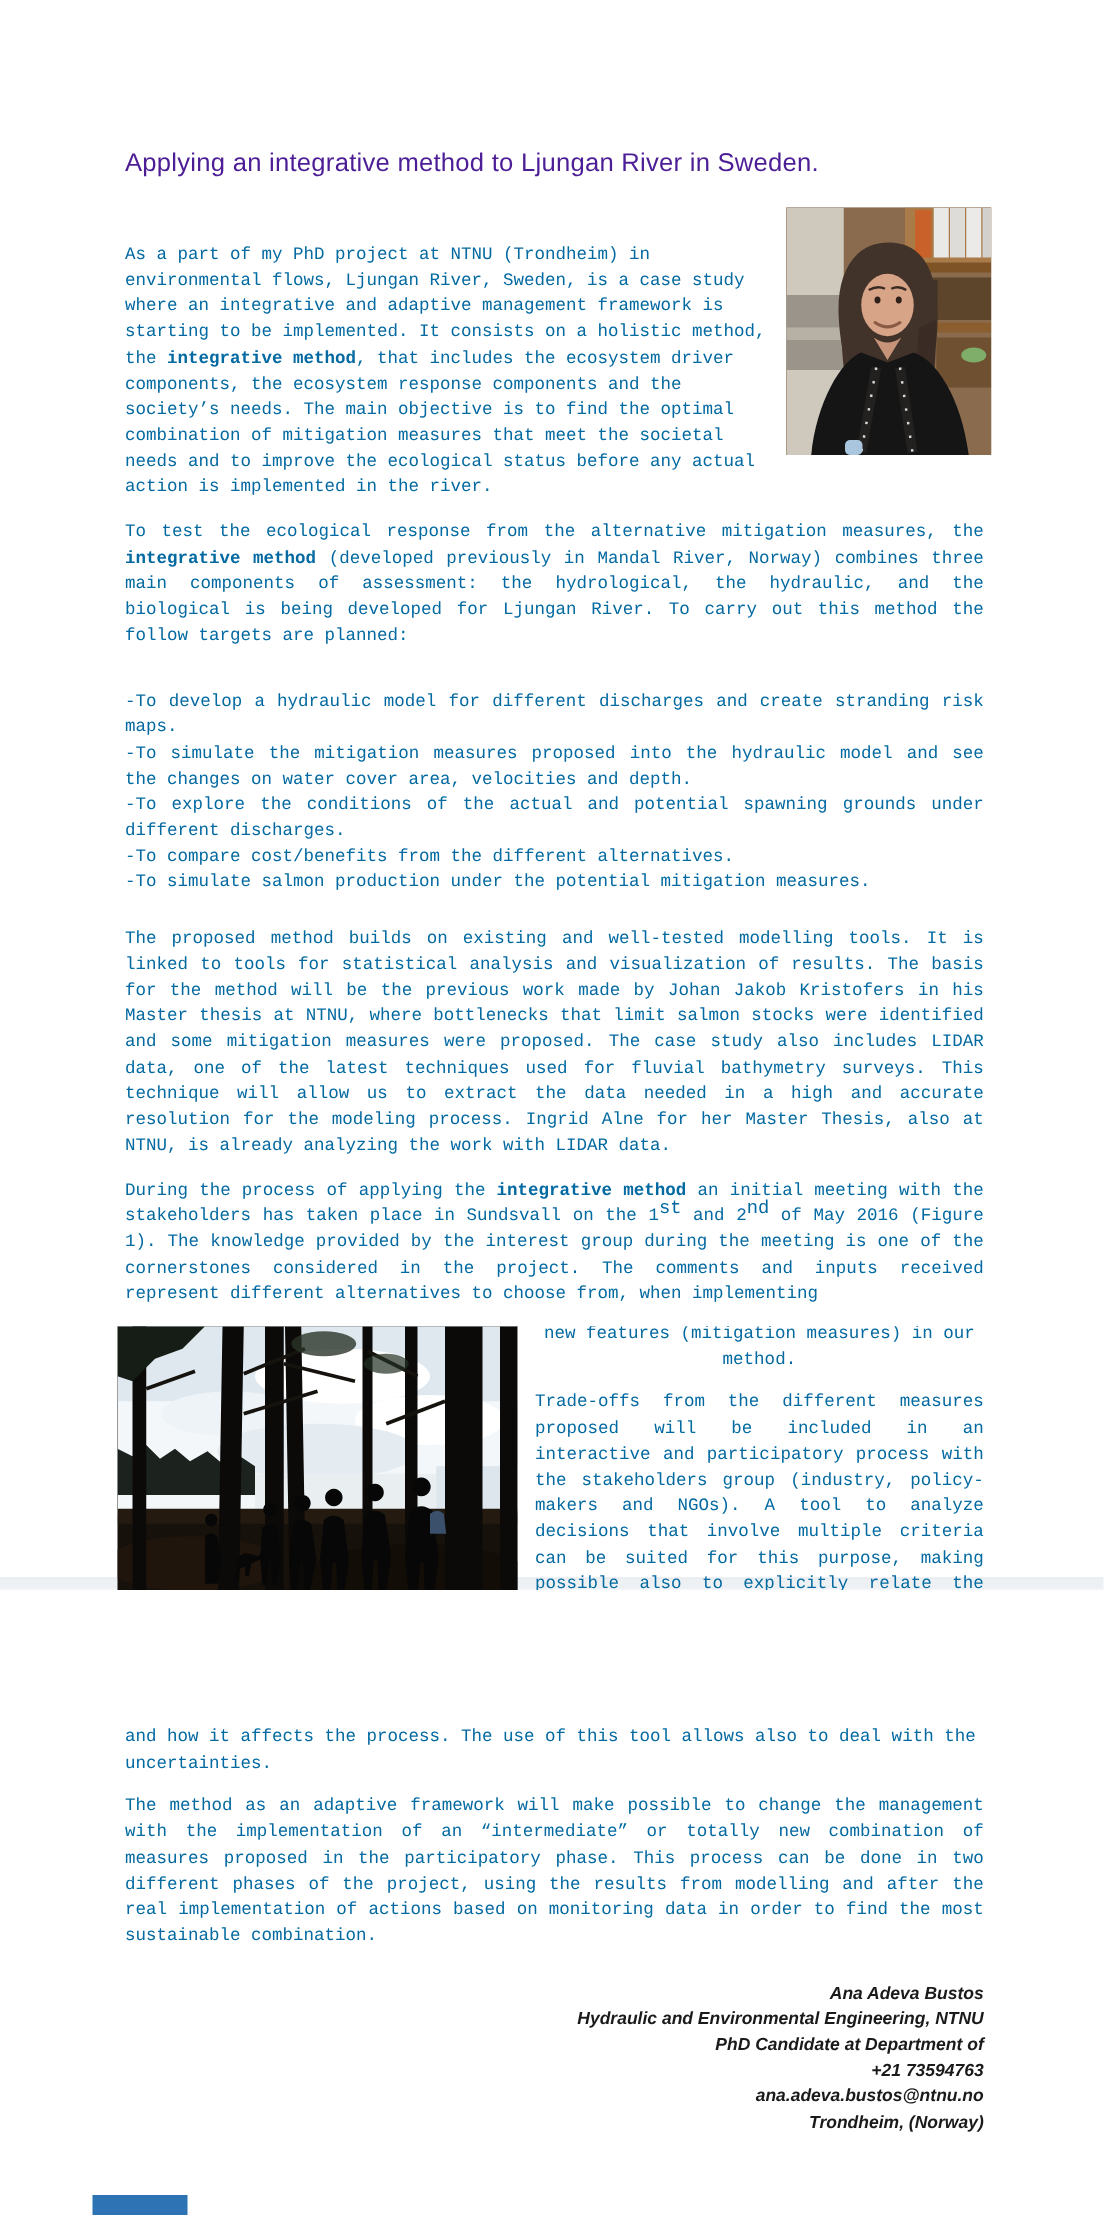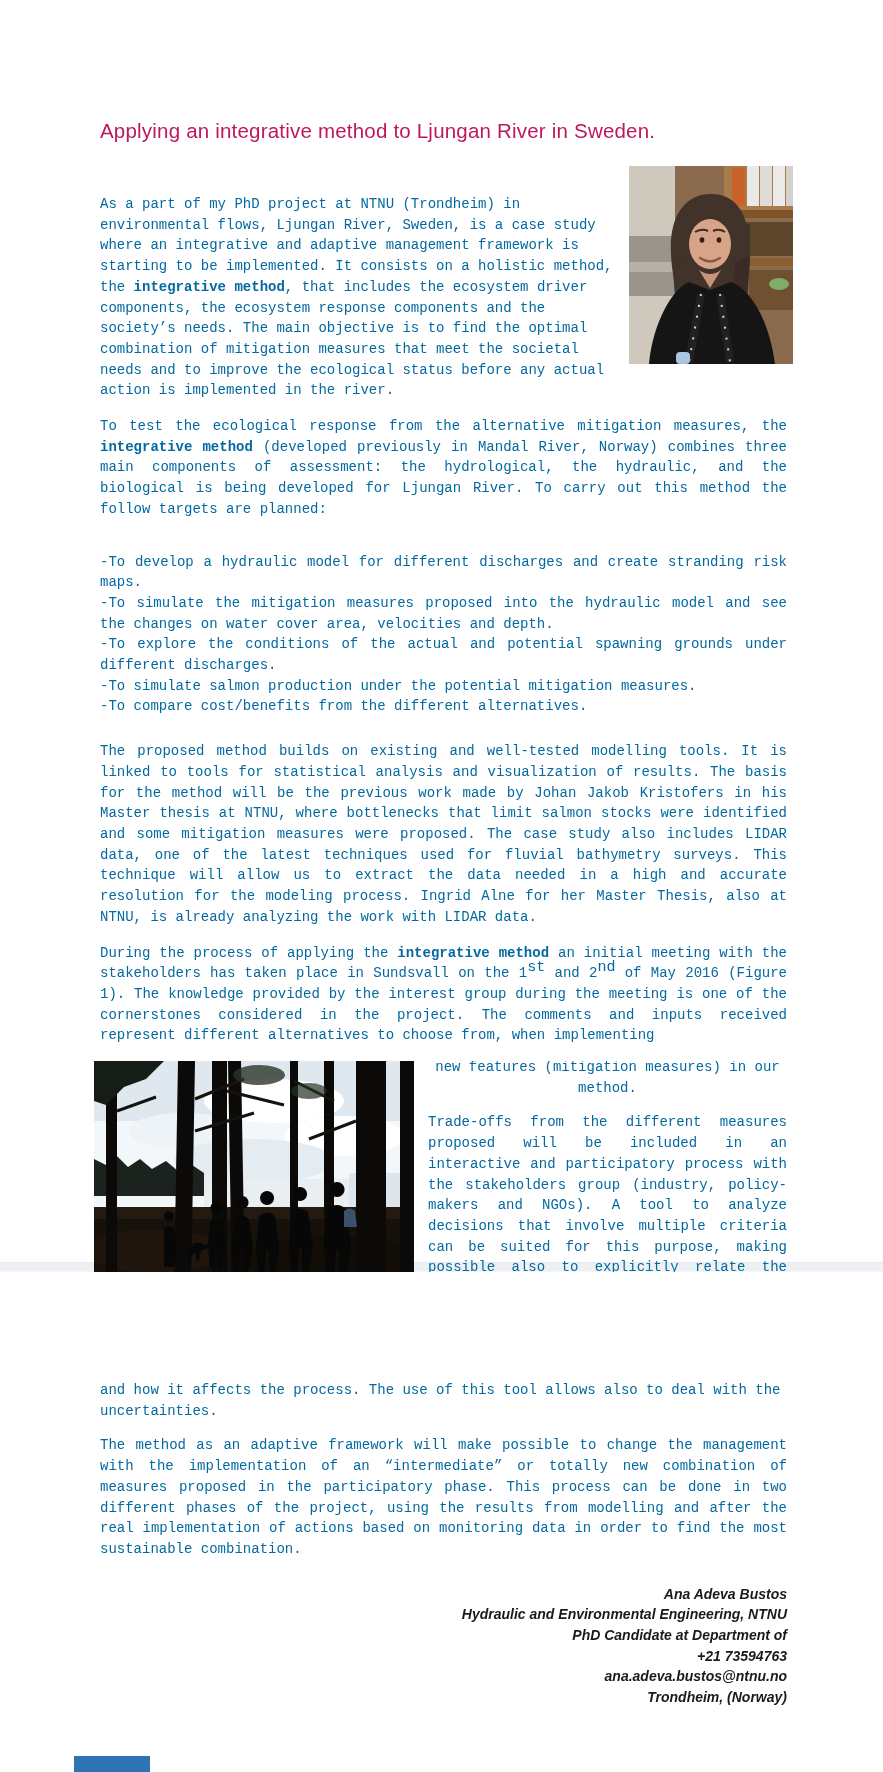--- a/index.html
+++ b/index.html
@@ -7,21 +7,21 @@
     position:relative; width:883px; height:1772px; background:#ffffff;
     font-family:"Liberation Sans", sans-serif; color:#202020; overflow:hidden;
   }
   .page { box-sizing:border-box; background:#ffffff; }
   .pg1 { height:1262px; padding:0 96px 0 100px; }
   .page-gap { height:10px; background:#eef1f4; border-top:1px solid #e6eaef; border-bottom:1px solid #f4f6f9; box-sizing:border-box; }
   .pg2 { height:472px; padding:108px 96px 0 100px; position:relative; }
 
   .title {
     margin:0; padding-top:116px; font-size:20.5px; line-height:30px;
-    font-weight:400; color:#be185d; letter-spacing:0.2px;
+    font-weight:400; color:#4c1d95; letter-spacing:0.2px;
   }
   .body { font-size:14px; line-height:20.7px; margin:0 0 15px 0; color:#0369a1;font-family:Liberation Mono, monospace; }
   .just { text-align:justify; }
   .ragged { text-align:left; }
   b { font-weight:700; }
   sup { font-size:15px; line-height:0; }
 
   .intro { margin-top:48px; }
   .intro::after { content:""; display:block; clear:both; }
   .portrait {
@@ -99,22 +99,22 @@
       </div>
       <p class="body ragged"><span>As a part of my PhD project at NTNU (Trondheim) in environmental flows, Ljungan River, Sweden, is a case study where an integrative and adaptive management framework is starting to be implemented. It consists on a holistic method, the </span><b>integrative method</b><span>, that includes the ecosystem driver components, the ecosystem response components and the society’s needs. The main objective is to find the optimal combination of mitigation measures that meet the societal needs and to improve the ecological status before any actual action is implemented in the river.</span></p>
     </div>
 
     <p class="body just"><span>To test the ecological response from the alternative mitigation measures, the </span><b>integrative method</b><span> (developed previously in Mandal River, Norway) combines three main components of assessment: the hydrological, the hydraulic, and the biological is being developed for Ljungan River. To carry out this method the follow targets are planned:</span></p>
 
     <div class="goals">
       <p class="body just">-To develop a hydraulic model for different discharges and create stranding risk maps.</p>
       <p class="body just">-To simulate the mitigation measures proposed into the hydraulic model and see the changes on water cover area, velocities and depth.</p>
       <p class="body just">-To explore the conditions of the actual and potential spawning grounds under different discharges.</p>
+      <p class="body just">-To compare cost/benefits from the different alternatives.</p>
       <p class="body just">-To simulate salmon production under the potential mitigation measures.</p>
-      <p class="body just">-To compare cost/benefits from the different alternatives.</p>
     </div>
 
     <p class="body just">The proposed method builds on existing and well-tested modelling tools. It is linked to tools for statistical analysis and visualization of results. The basis for the method will be the previous work made by Johan Jakob Kristofers in his Master thesis at NTNU, where bottlenecks that limit salmon stocks were identified and some mitigation measures were proposed. The case study also includes LIDAR data, one of the latest techniques used for fluvial bathymetry surveys. This technique will allow us to extract the data needed in a high and accurate resolution for the modeling process. Ingrid Alne for her Master Thesis, also at NTNU, is already analyzing the work with LIDAR data.</p>
 
     <p class="body just"><span>During the process of applying the </span><b>integrative method</b><span> an initial meeting with the stakeholders has taken place in Sundsvall on the 1</span><sup>st</sup><span> and 2</span><sup>nd</sup><span> of May 2016 (Figure 1). The knowledge provided by the interest group during the meeting is one of the cornerstones considered in the project. The comments and inputs received represent different alternatives to choose from, when implementing</span></p>
 
     <div class="figure-row">
       <div class="meeting-photo" aria-hidden="true">
         <svg width="320" height="235" viewBox="0 0 320 235">
           <rect width="320" height="235" fill="#f3f7fa"></rect>

